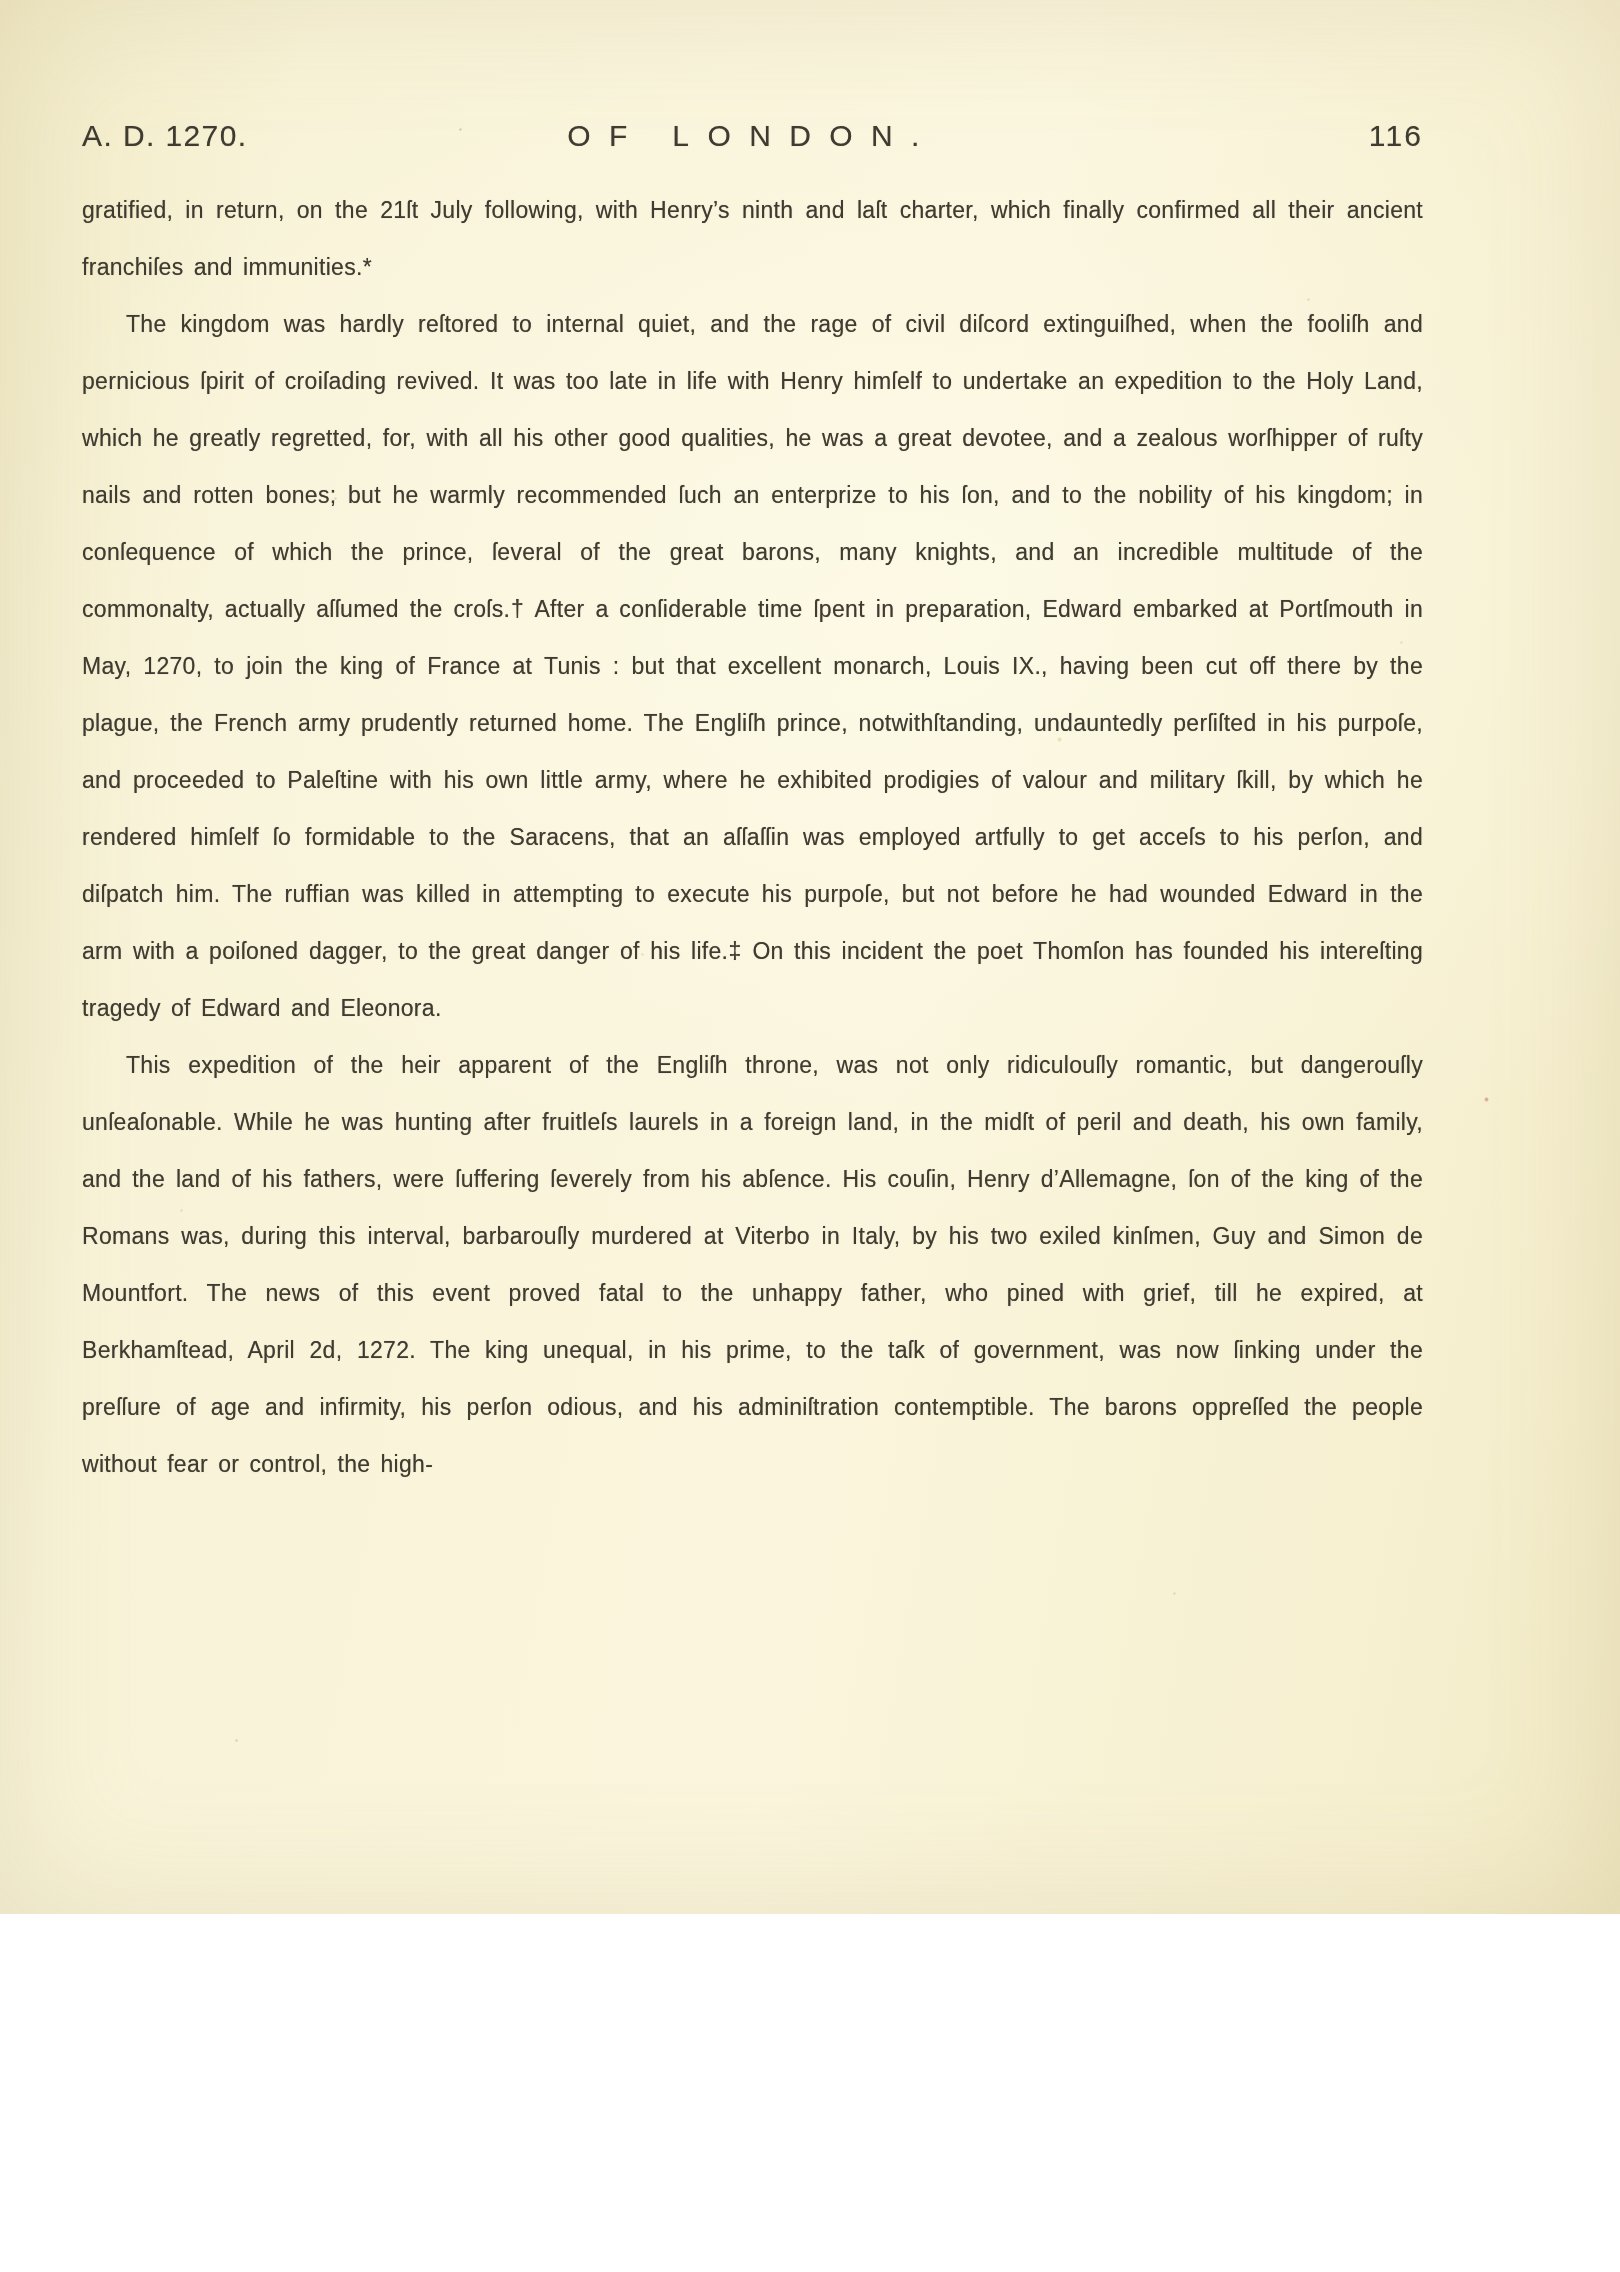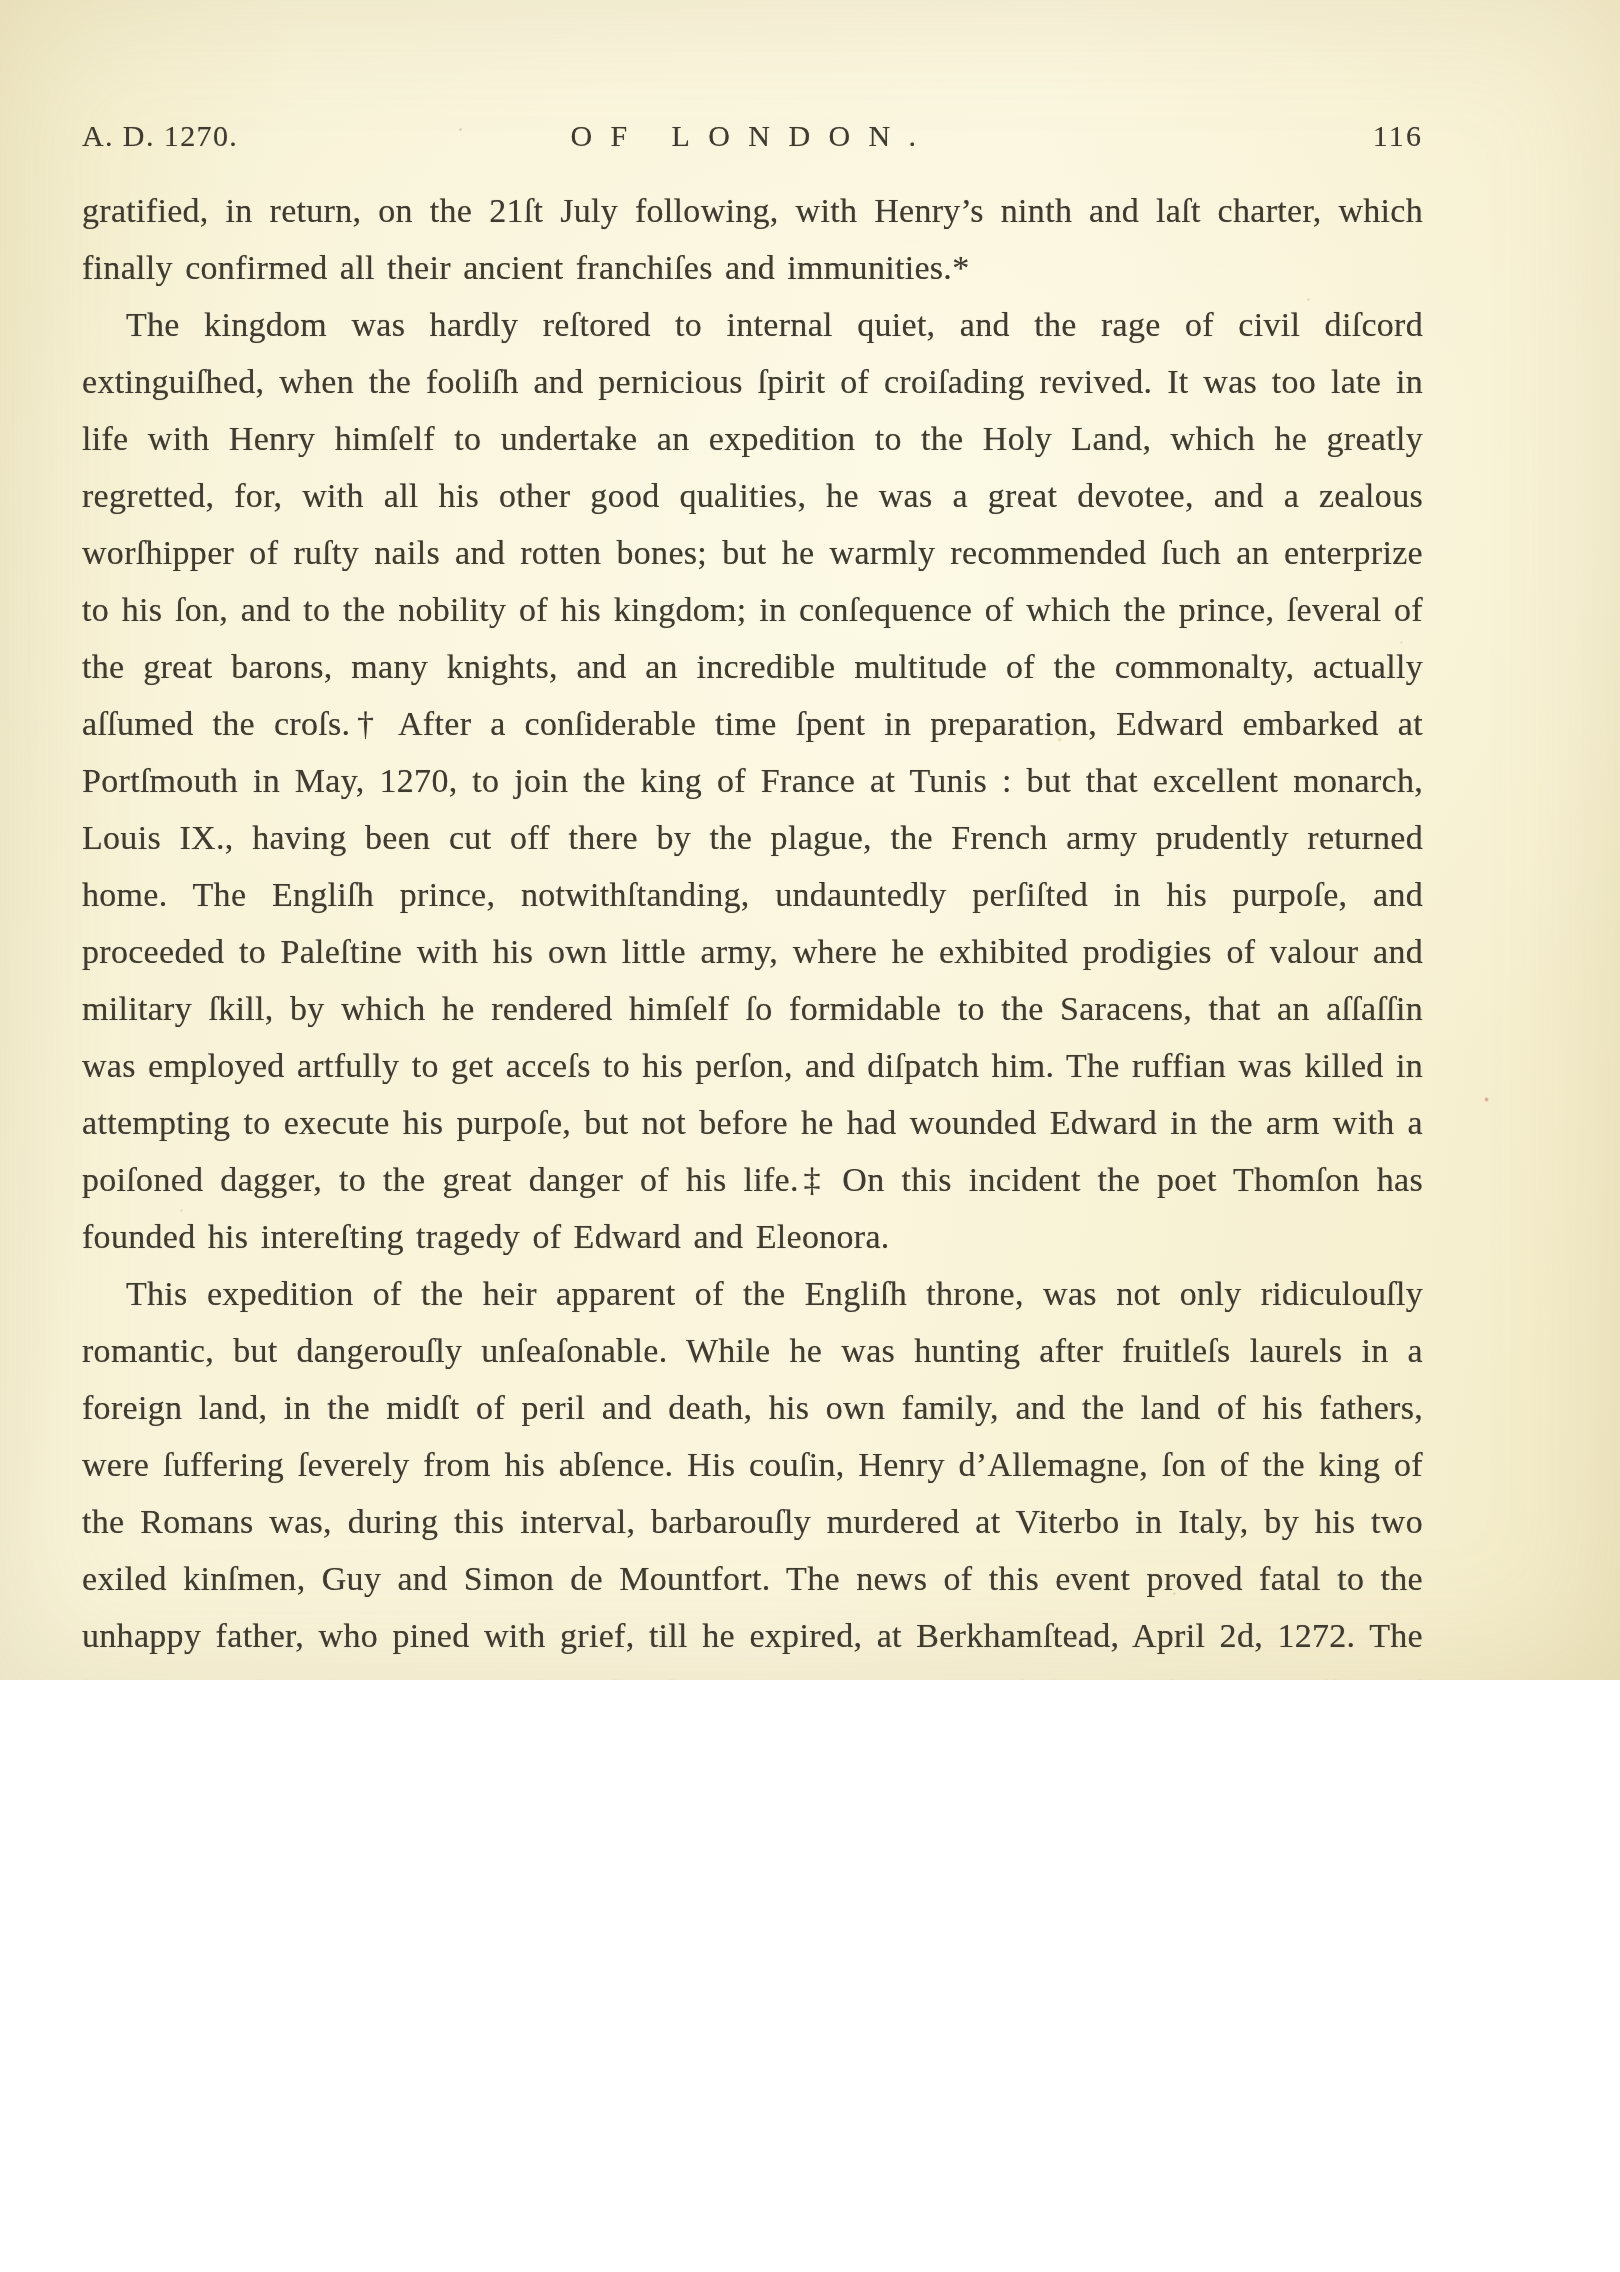--- a/index.html
+++ b/index.html
@@ -1,27 +1,27 @@
 <!DOCTYPE html>
 <html style="font-size:11.4px"><head>
 <meta charset="utf-8">
 <style>
   html,body { margin:0; padding:0; }
   .page {
     position: relative;
     width: 1621px;
-    height: 1680px;
+    height: 1914px;
     background-color: #f7f1d3;
     background-image:
       radial-gradient(ellipse 1348px 922px at 55% 32%, rgba(255,253,238,0.55), rgba(255,253,238,0) 70%),
       linear-gradient(100deg, #f2ebc8 0%, #f8f3d8 16%, #faf5dc 55%, #f6efcf 88%, #f0e8c3 100%);
     box-shadow: inset 0 0 135px rgba(165,145,95,0.18);
     overflow: hidden;
     color: #3f3b31;
-    font-family: Liberation Serif, serif;
+    font-family: Liberation Sans, sans-serif;
   }
 
   .running-head {
     position: absolute;
     top: 119px;
     left: 82px;
     width: 1341px;
     display: grid;
     grid-template-columns: 1fr auto 1fr;
     align-items: baseline;
@@ -30,21 +30,21 @@
   }
   .head-left  { justify-self: start; letter-spacing: 1.4px; }
   .head-title { justify-self: center; letter-spacing: 18.4px; }
   .head-right { justify-self: end; letter-spacing: 2.1px; }
 
   .body-text {
     position: absolute;
     top: 182px;
     left: 82px;
     width: 1341px;
-    font-size: 34px;
+    font-size: 23px;
     line-height: 57px;
     text-align: justify;
     letter-spacing: 0.3px;
     word-spacing: 3.5px;
     text-shadow: 0 0 0.7px rgba(62,58,48,0.55);
   }
   .para { margin: 0; text-indent: 0; }
   .para.indent { text-indent: 44px; }
 
   .footnotes {

